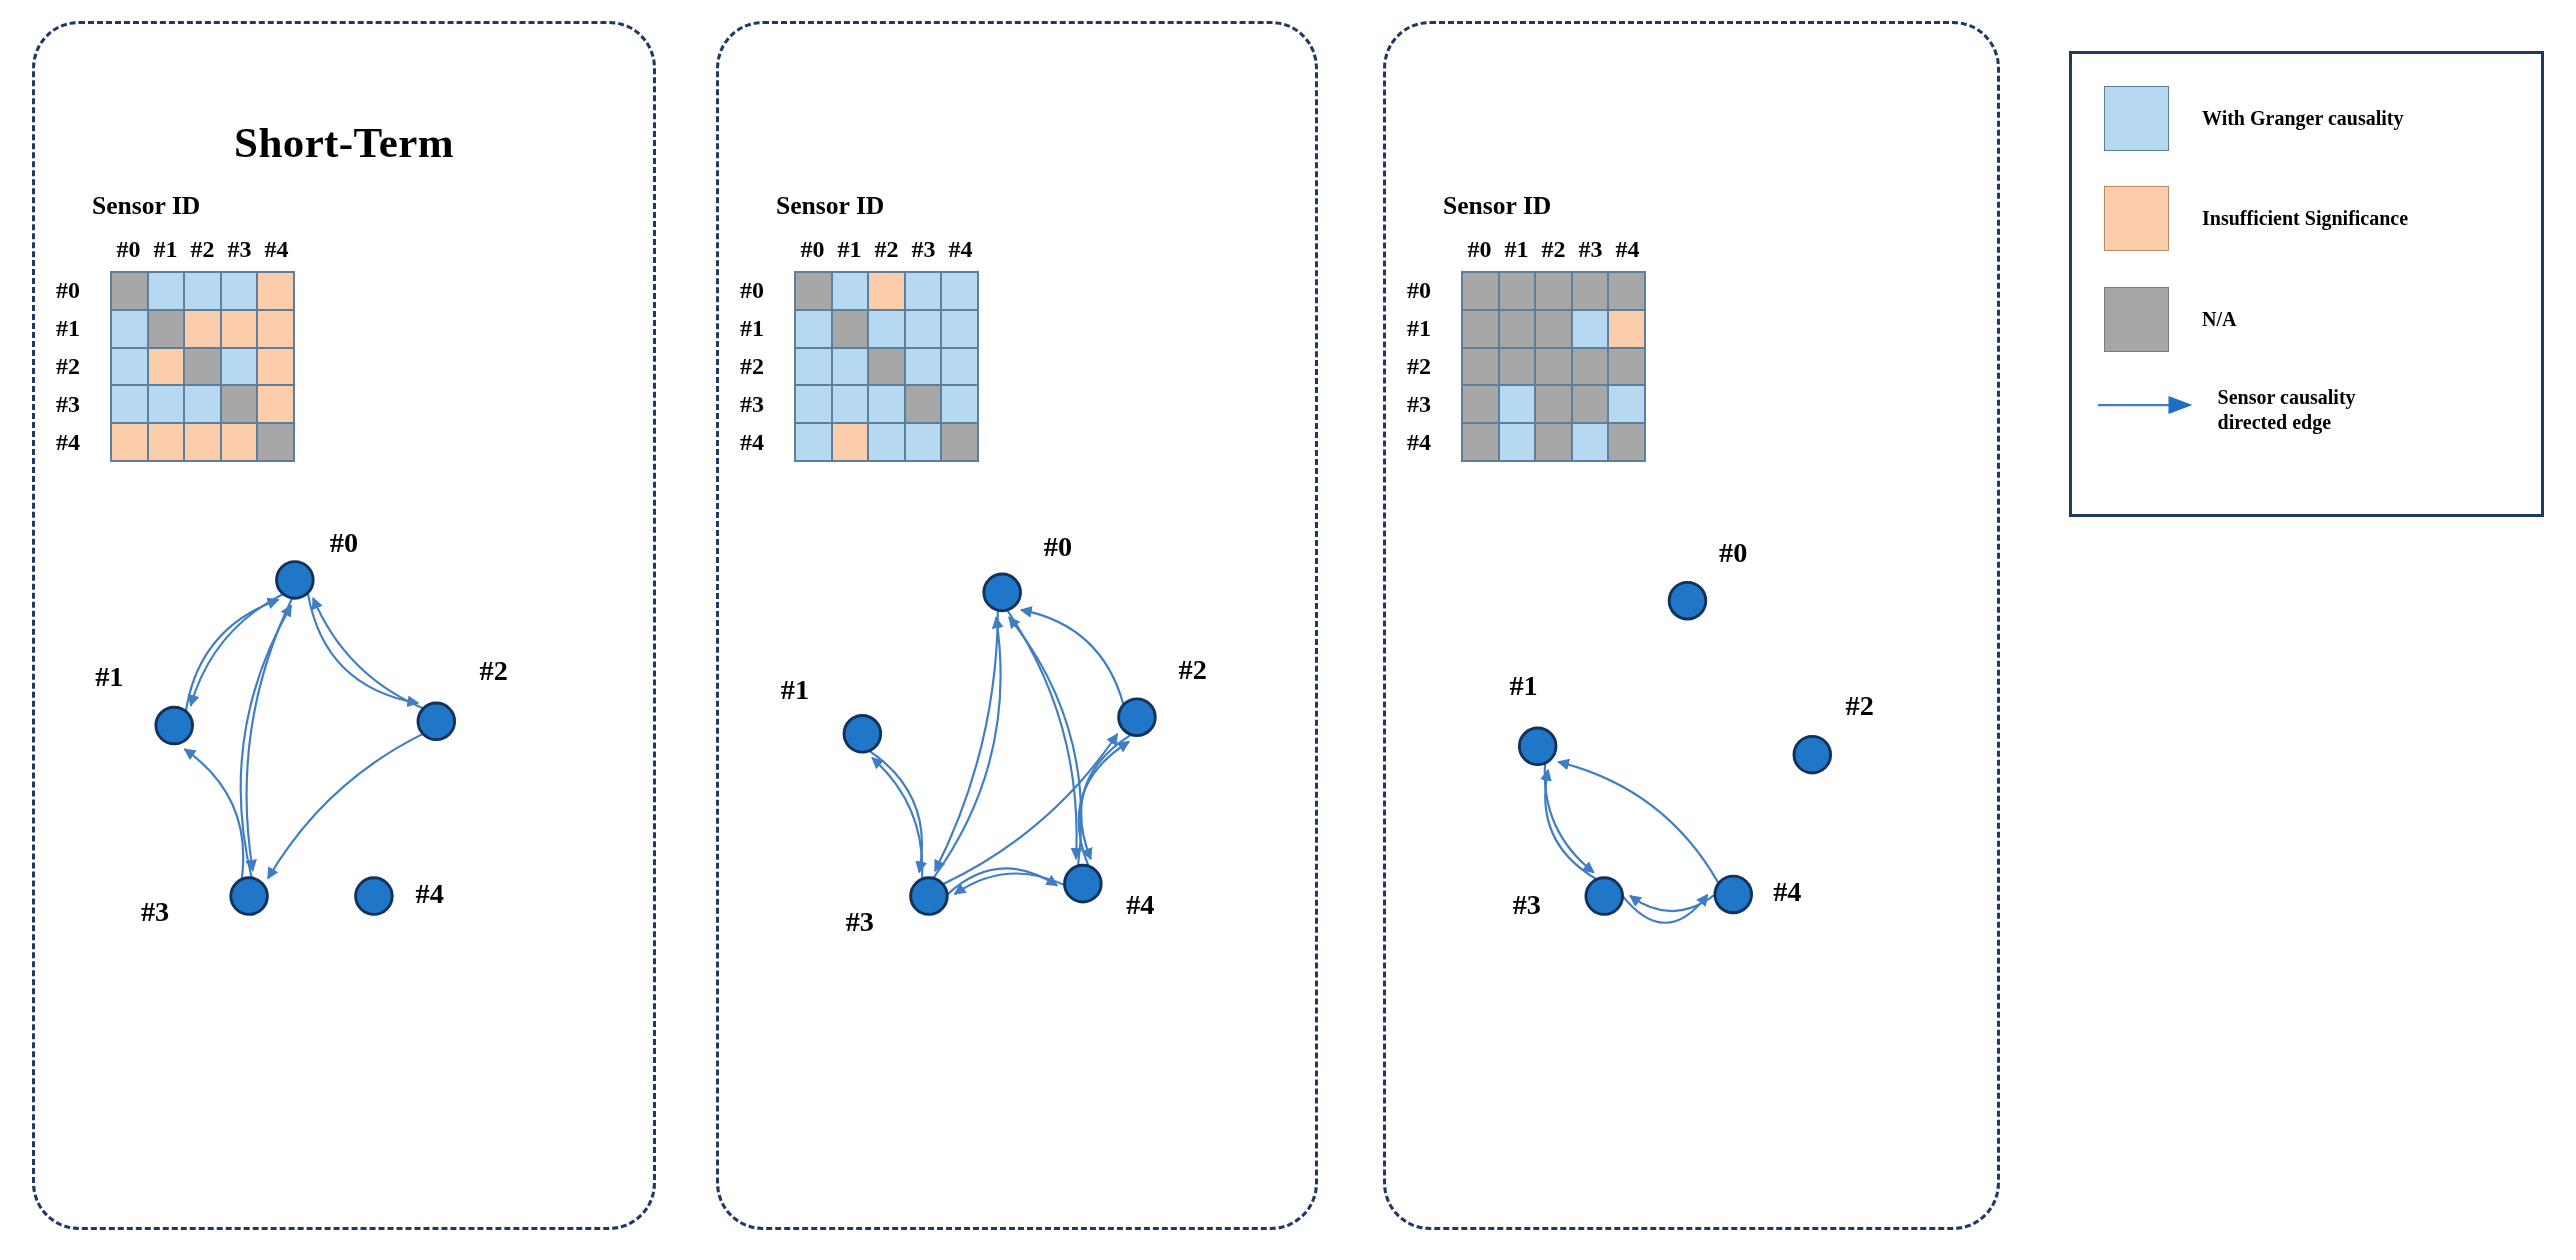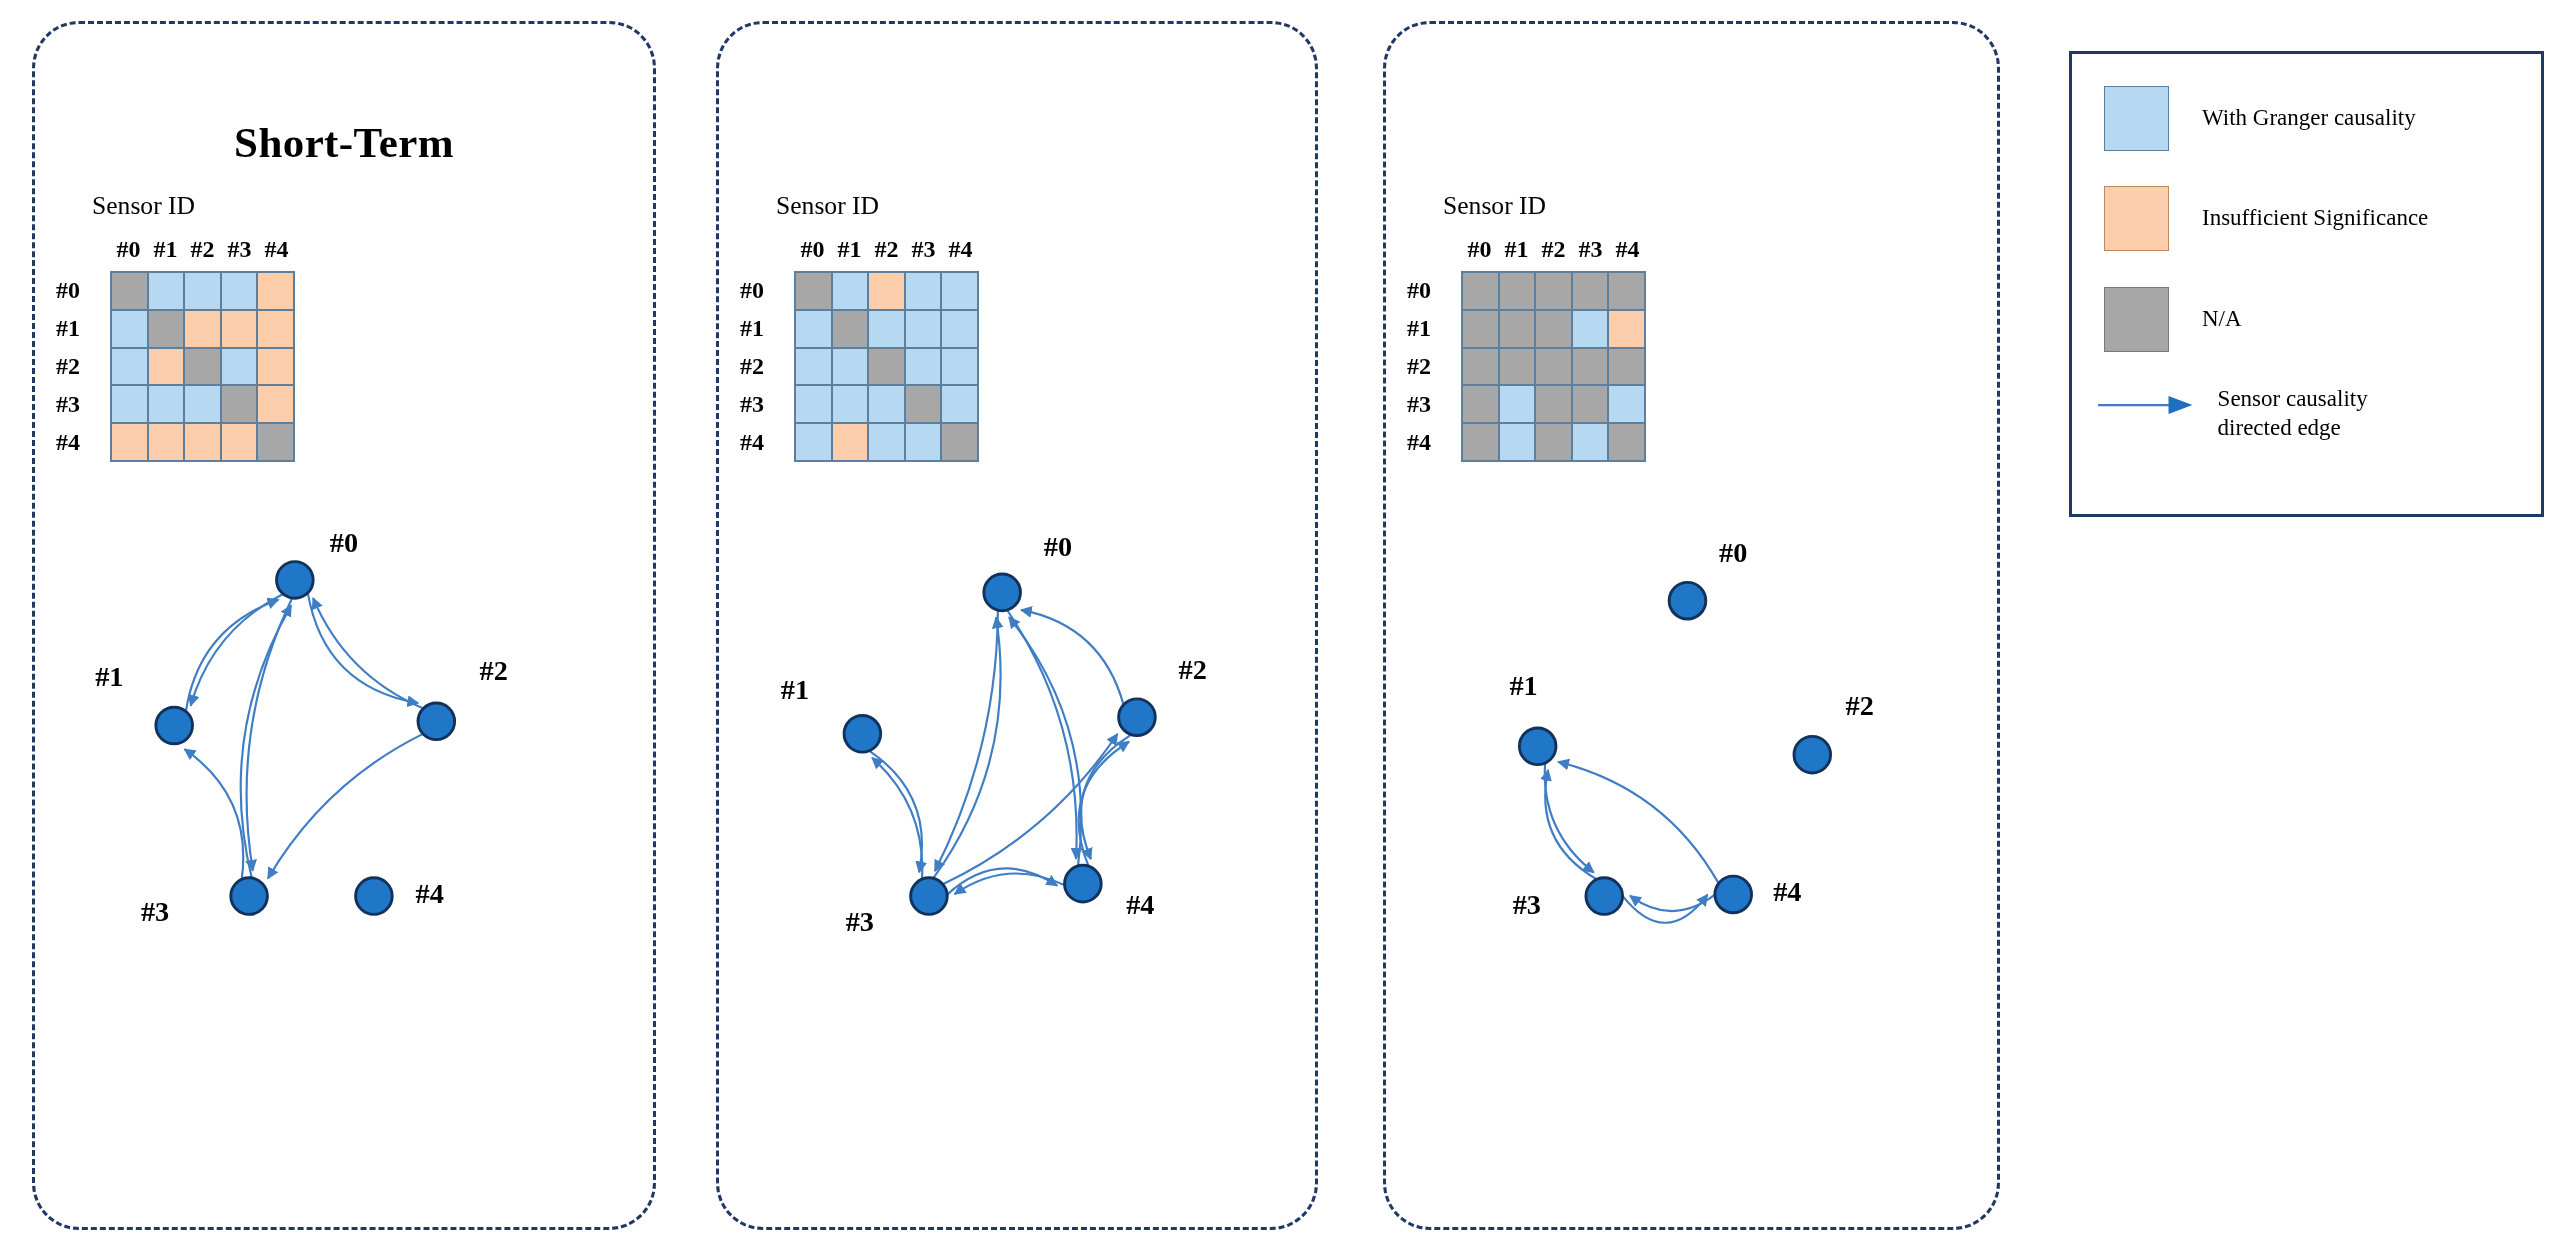--- a/index.html
+++ b/index.html
@@ -8,21 +8,21 @@
 
   .panel{position:absolute;top:21px;height:1209px;
          border:3.8px dashed #1f3864;border-radius:47px;box-sizing:border-box;}
   #panel-0{left:32px;width:624px;}
   #panel-1{left:716px;width:602px;}
   #panel-2{left:1383px;width:617px;}
 
   .panel-title{position:absolute;top:94px;left:0;right:0;text-align:center;
                font-size:43px;font-weight:bold;letter-spacing:0.4px;}
 
-  .sensor-id{position:absolute;font-size:25.6px;font-weight:normal;}
+  .sensor-id{position:absolute;font-size:25.6px;font-weight:bold;}
 
   .matrix-wrap{position:absolute;}
   .col-headers{display:flex;height:35px;}
   .col-headers .corner{width:54px;flex:none;}
   .col-headers .ch{flex:1;text-align:center;font-size:24px;font-weight:bold;}
 
   .matrix-body{display:flex;}
   .row-labels{width:54px;flex:none;display:flex;flex-direction:column;}
   .row-labels .rl{flex:1;display:flex;align-items:center;justify-content:flex-start;
                   font-size:24px;font-weight:bold;padding-right:10.5px;box-sizing:border-box;}
@@ -35,21 +35,21 @@
 
   .graph{position:absolute;}
 
   #legend{position:absolute;left:2069px;top:51px;width:475px;height:466px;
           border:3.8px solid #1f3864;box-sizing:border-box;background:#fff;}
   .lg-row{position:absolute;display:flex;align-items:center;}
   .sw{width:65px;height:65px;border:0.8px solid #8a8a8a;box-sizing:border-box;flex:none;}
   .sw.blue{background:#b6d8f0;border-color:#5d7f9e;}
   .sw.orange{background:#fccdab;border-color:#b98a63;}
   .sw.gray{background:#a7a7a7;border-color:#7a7a7a;}
-  .lg-text{margin-left:33px;font-size:23px;font-weight:normal;line-height:1.25;}
+  .lg-text{margin-left:33px;font-size:20px;font-weight:bold;line-height:1.25;}
 </style>
 </head>
 <body>
 
 <div class="panel" id="panel-0">
   <div class="panel-title">Short-Term</div>
   <div class="sensor-id" style="left:57px;top:167px;">Sensor ID</div>
   <div class="matrix-wrap" style="left:21px;top:212px;width:239px;height:226px;">
     <div class="col-headers">
       <div class="corner"></div>

